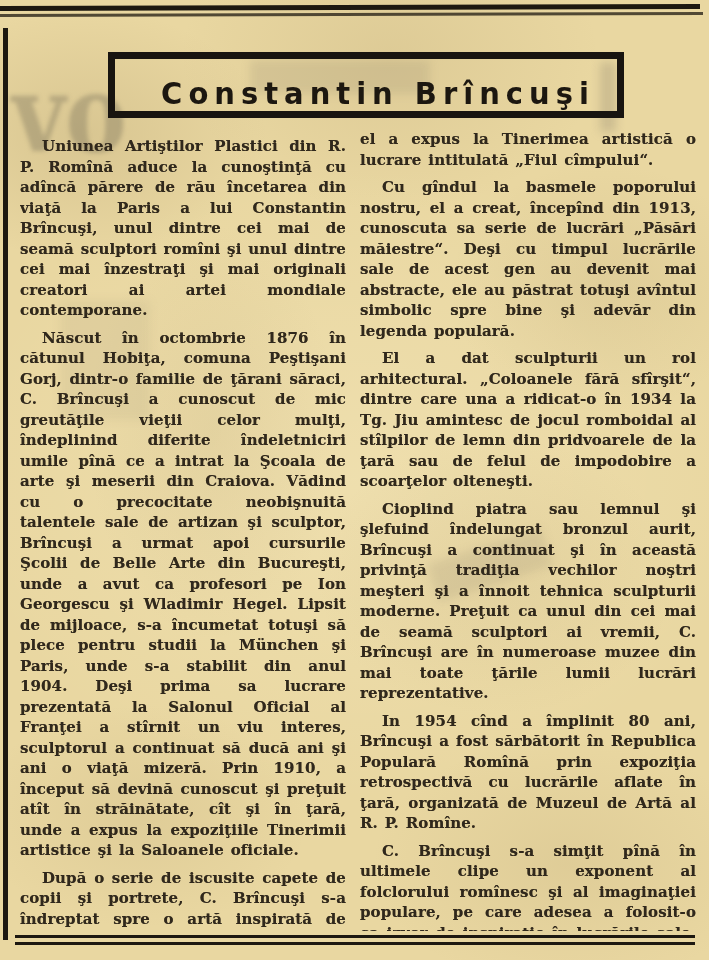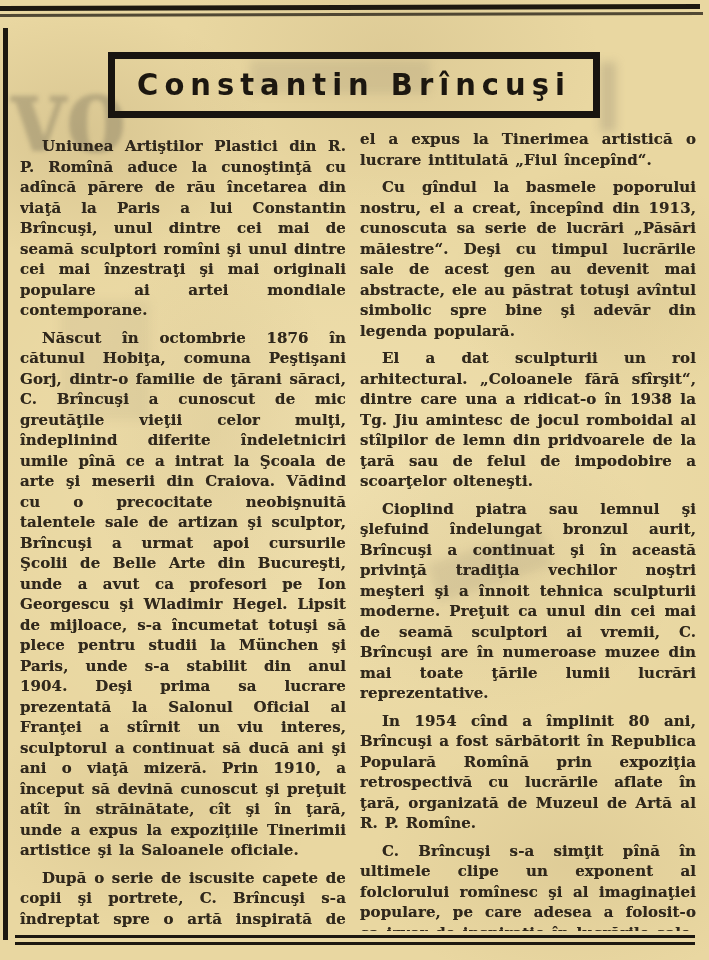--- a/index.html
+++ b/index.html
@@ -34,22 +34,23 @@
   .rule-left     { left: 3px; top: 28px;  width: 5px;   height: 912px; }
   .rule-bottom-1 { left: 15px; top: 935px; width: 680px; height: 3px; }
   .rule-bottom-2 { left: 15px; top: 942px; width: 680px; height: 3px; }
   
   .title-box {
     position: absolute;
     left: 108px; top: 52px;
     width: 478px; height: 52px;
     border: 7px solid #181410;
     display: flex;
-    align-items: center;
+    align-items: flex-end;
     justify-content: center;
+    padding-left: 24px;
   }
   .title-text {
     font-family: "DejaVu Sans", sans-serif;
     font-weight: 800;
     font-size: 29px;
     letter-spacing: 6px;
     color: #1c1710;
     white-space: nowrap;
     transform: scaleY(1.02);
   }
@@ -118,28 +119,28 @@
   <div class="rule rule-left"></div>
   <div class="rule rule-bottom-1"></div>
   <div class="rule rule-bottom-2"></div>
 
   <div class="title-box">
     <span class="title-text">Constantin Brîncuşi</span>
   </div>
 
   <div class="columns">
     <div class="col col-left">
-      <p>Uniunea Artiştilor Plastici din R. P. Romînă aduce la cunoştinţă cu adîncă părere de rău încetarea din viaţă la Paris a lui Constantin Brîncuşi, unul dintre cei mai de seamă sculptori romîni şi unul dintre cei mai înzestraţi şi mai originali populare ai artei mondiale contemporane.</p>
+      <p>Uniunea Artiştilor Plastici din R. P. Romînă aduce la cunoştinţă cu adîncă părere de rău încetarea din viaţă la Paris a lui Constantin Brîncuşi, unul dintre cei mai de seamă sculptori romîni şi unul dintre cei mai înzestraţi şi mai originali creatori ai artei mondiale contemporane.</p>
       <p>Născut în octombrie 1876 în cătunul Hobiţa, comuna Peştişani Gorj, dintr-o familie de ţărani săraci, C. Brîncuşi a cunoscut de mic greutăţile vieţii celor mulţi, îndeplinind diferite îndeletniciri umile pînă ce a intrat la Şcoala de arte şi meserii din Craiova. Vădind cu o precocitate neobişnuită talentele sale de artizan şi sculptor, Brîncuşi a urmat apoi cursurile Şcolii de Belle Arte din Bucureşti, unde a avut ca profesori pe Ion Georgescu şi Wladimir Hegel. Lipsit de mijloace, s-a încumetat totuşi să plece pentru studii la München şi Paris, unde s-a stabilit din anul 1904. Deşi prima sa lucrare prezentată la Salonul Oficial al Franţei a stîrnit un viu interes, sculptorul a continuat să ducă ani şi ani o viaţă mizeră. Prin 1910, a început să devină cunoscut şi preţuit atît în străinătate, cît şi în ţară, unde a expus la expoziţiile Tinerimii artistice şi la Saloanele oficiale.</p>
       <p>După o serie de iscusite capete de copii şi portrete, C. Brîncuşi s-a îndreptat spre o artă inspirată de viziunile arhaice ale folclorului nostru şi de stilizările artei populare.</p>
 
     </div>
     <div class="col col-right">
-      <p class="no-indent">el a expus la Tinerimea artistică o lucrare intitulată „Fiul începînd“.</p>
+      <p class="no-indent">el a expus la Tinerimea artistică o lucrare intitulată „Fiul cîmpului“.</p>
       <p>Cu gîndul la basmele poporului nostru, el a creat, începînd din 1913, cunoscuta sa serie de lucrări „Păsări măiestre“. Deşi cu timpul lucrările sale de acest gen au devenit mai abstracte, ele au păstrat totuşi avîntul simbolic spre bine şi adevăr din legenda populară.</p>
-      <p>El a dat sculpturii un rol arhitectural. „Coloanele fără sfîrşit“, dintre care una a ridicat-o în 1938 la Tg. Jiu amintesc de jocul romboidal al stîlpilor de lemn din pridvoarele de la ţară sau de felul de impodobire a scoarţelor olteneşti.</p>
+      <p>El a dat sculpturii un rol arhitectural. „Coloanele fără sfîrşit“, dintre care una a ridicat-o în 1934 la Tg. Jiu amintesc de jocul romboidal al stîlpilor de lemn din pridvoarele de la ţară sau de felul de impodobire a scoarţelor olteneşti.</p>
       <p>Cioplind piatra sau lemnul şi şlefuind îndelungat bronzul aurit, Brîncuşi a continuat şi în această privinţă tradiţia vechilor noştri meşteri şi a înnoit tehnica sculpturii moderne. Preţuit ca unul din cei mai de seamă sculptori ai vremii, C. Brîncuşi are în numeroase muzee din mai toate ţările lumii lucrări reprezentative.</p>
       <p>In 1954 cînd a împlinit 80 ani, Brîncuşi a fost sărbătorit în Republica Populară Romînă prin expoziţia retrospectivă cu lucrările aflate în ţară, organizată de Muzeul de Artă al R. P. Romîne.</p>
       <p>C. Brîncuşi s-a simţit pînă în ultimele clipe un exponent al folclorului romînesc şi al imaginaţiei populare, pe care adesea a folosit-o ca izvor de inspiraţie în lucrările sale, ilustrînd prin lucrările sale expuse în multe ţări ale lumii, puterea de creaţie a poporului nostru.</p>
     </div>
   </div>
 
 </div>
 
 </body></html>

